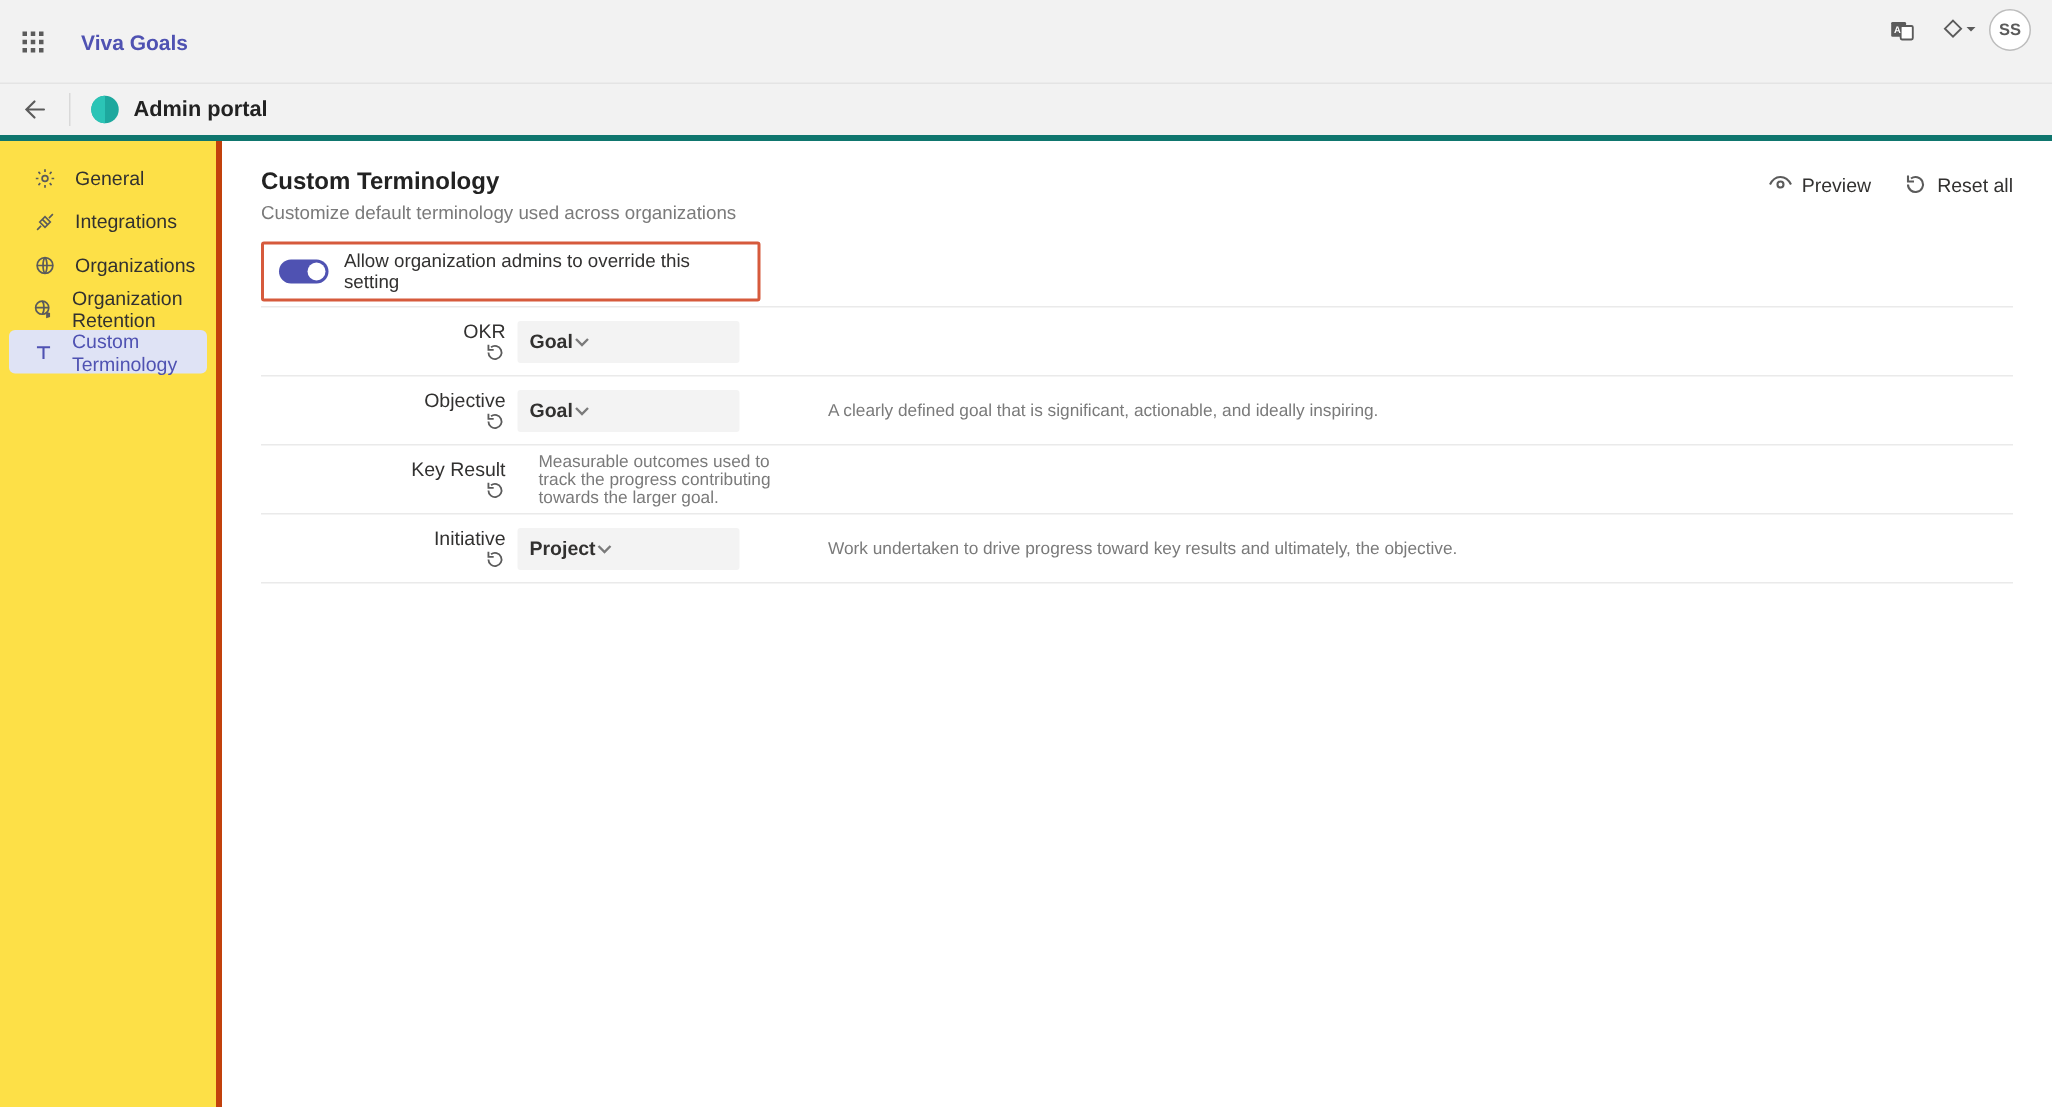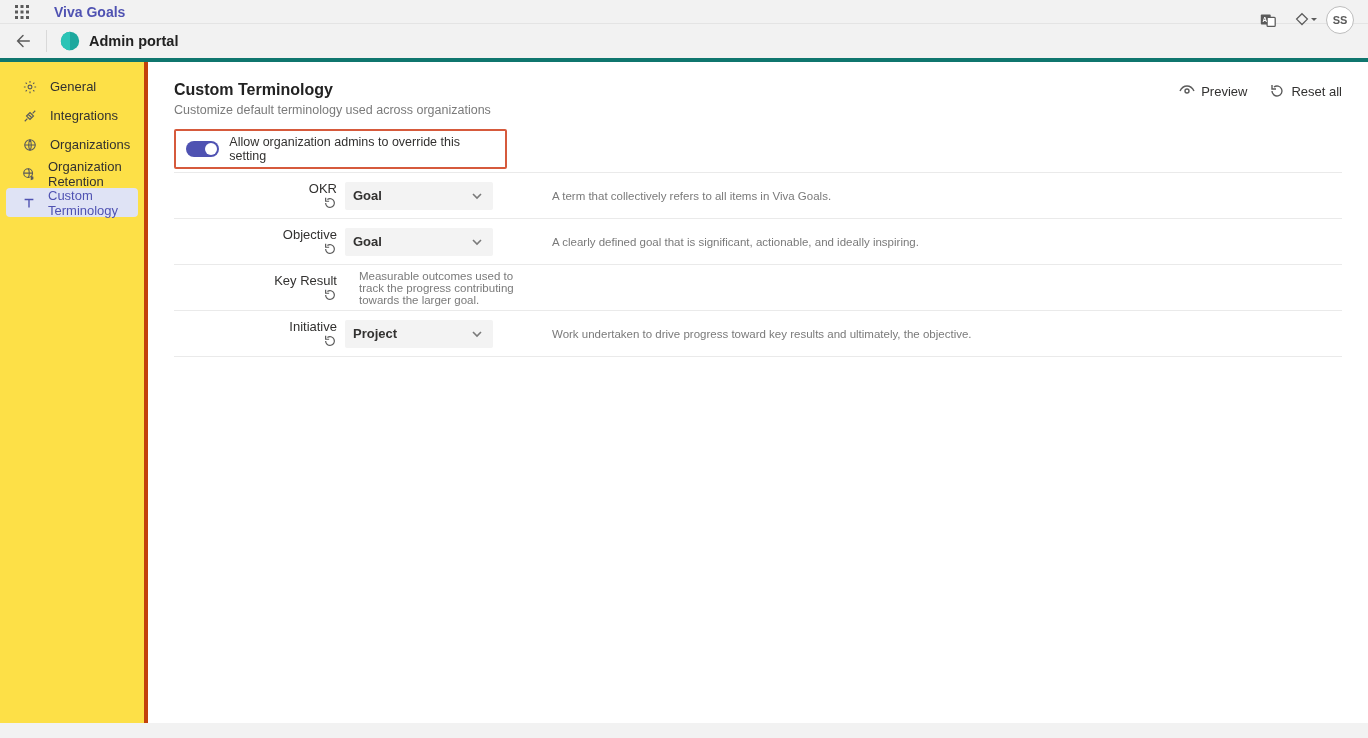--- a/index.html
+++ b/index.html
@@ -1,20 +1,20 @@
 <!DOCTYPE html>
 <html><head>
 <meta charset="utf-8">
 <style>
   * { box-sizing: border-box; margin: 0; padding: 0; font-family: "Segoe UI", Arial, sans-serif; }
   body { width: 1368px; height: 738px; background: #f2f2f2; overflow: hidden; color: #323130; }
 
   
   .topbar {
-    height: 24px;
+    height: 56px;
     display: flex;
     align-items: center;
     padding: 0 14px;
     border-bottom: 1px solid #e4e4e4;
     font-size: 14px;
     position: relative;
   }
   .waffle { width: 16px; height: 16px; display: inline-block; margin-right: 24px; }
   .waffle svg { display:block; }
   .product-name { color: #4f52b2; font-weight: 600; }
@@ -115,21 +115,21 @@
   .thead { height: 30px; }
   .thead .th { font-size: 11.5px; color: #7a7a7a; }
   .trow { height: 46px; }
   .default-term { font-size: 13px; color: #323130; }
   .col-default { display:flex; align-items:flex-end; justify-content:space-between; padding-right: 8px; flex-direction: column; }
   .reset-icon { width:14px; height:14px; color:#5b5b5b; display:flex; }
   .dropdown {
     width: 148px; height: 28px;
     background: #f3f3f3;
     border: none;
-    display: flex; align-items: center; justify-content: space-between;
+    display: flex; align-items: center; justify-content: flex-start;
     padding: 0 8px; font-size: 13px; font-weight: 600; color: #323130;
     cursor: pointer;
     border-radius: 2px;
   }
   .dropdown .chev { width:14px; height:14px; color:#7a7a7a; display:flex; align-items:center; }
   .desc { font-size: 11.5px; color: #7a7a7a; padding-left: 14px; }
 </style>
 </head>
 <body>
 
@@ -283,21 +283,20 @@
         <div>
           <div class="dropdown">
             <span>Goal</span>
             <span class="chev">
                 <svg viewBox="0 0 12 12" width="12" height="12" fill="none" stroke="#7a7a7a" stroke-width="1.6">
                   <path d="M2 4l4 4 4-4"></path>
                 </svg>
               </span>
           </div>
         </div>
-        <div class="desc">A term that collectively refers to all items in Viva Goals.</div>
       </div>
 
       <div class="trow">
         <div class="col-default">
           <span class="default-term">Objective</span>
           <span class="reset-icon">
               <svg viewBox="0 0 16 16" width="14" height="14" fill="none" stroke="#5b5b5b" stroke-width="1.4">
                 <path d="M3 8a5 5 0 1 0 2-4"></path>
                 <path d="M3 2v4h4"></path>
               </svg>

